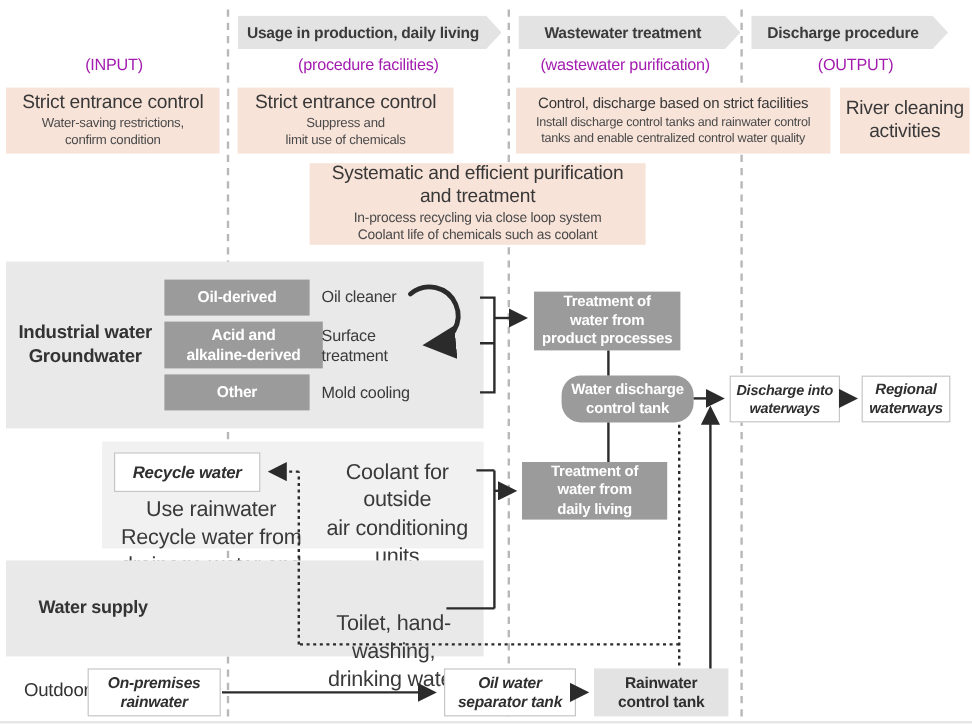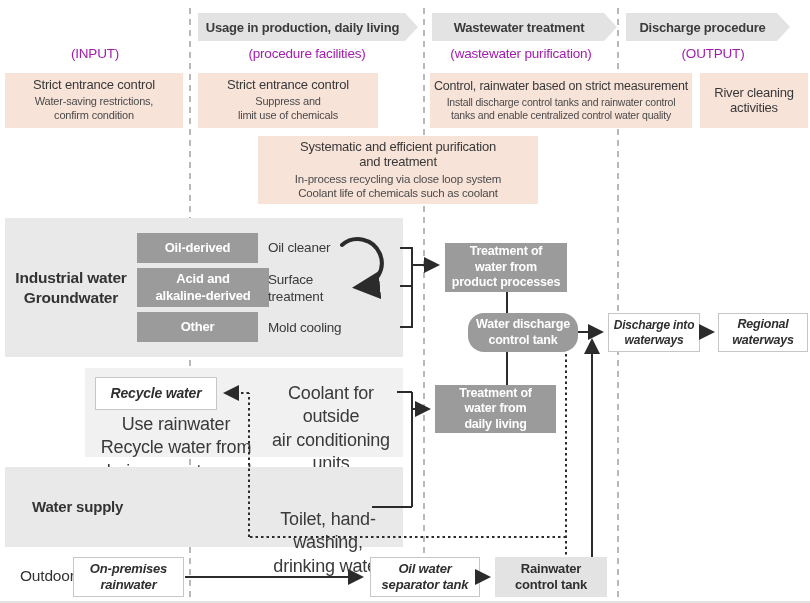--- a/index.html
+++ b/index.html
@@ -7,21 +7,21 @@
   .canvas{position:relative;width:810px;height:603px;background:#fff;overflow:hidden;letter-spacing:-0.2px;border-bottom:2px solid #e3e3e3;box-sizing:border-box;}
   .abs{position:absolute;box-sizing:border-box;}
   .layer{position:absolute;left:0;top:0;width:810px;height:603px;}
   .z0{z-index:0}.z1{z-index:1}.z2{z-index:2}
   .pre{white-space:pre-line;}
   .banner{background:#e3e3e3;display:flex;align-items:center;justify-content:center;
     clip-path:polygon(0 0,calc(100% - 13px) 0,100% 50%,calc(100% - 13px) 100%,0 100%);
     font-weight:bold;font-size:13px;color:#3b3b3b;padding-right:11px;z-index:1;}
   .colsub{display:flex;align-items:center;justify-content:center;font-size:13.5px;color:#a21caf;z-index:1;}
   .note{background:#f8e3d9;display:flex;flex-direction:column;align-items:center;justify-content:center;text-align:center;z-index:1;}
-  .note-title{font-size:13px;color:#383838;line-height:1.15;}
+  .note-title{font-size:16px;color:#383838;line-height:1.15;}
   .note-body{font-size:11px;color:#4a4a4a;line-height:1.25;margin-top:2px;}
   .note3 .note-title{font-size:12.5px;}
   .note3 .note-body{font-size:10.5px;}
   .panel{z-index:1;}
   .panelA{background:#e9e9e9;}
   .panelB{background:#f1f1f1;}
   .panelC{background:#e9e9e9;}
   .big-label{font-weight:bold;font-size:15.5px;line-height:1.3;text-align:center;color:#333;z-index:1;display:flex;align-items:center;justify-content:center;}
   .tagbox{background:#9b9b9b;color:#fff;font-weight:bold;font-size:13px;line-height:1.25;display:flex;align-items:center;justify-content:center;text-align:center;z-index:1;}
   .proc{font-size:13.5px;line-height:1.25;color:#3a3a3a;z-index:1;}
@@ -61,21 +61,21 @@
     <div class="note-title">Strict entrance control</div>
     <div class="note-body pre">Water-saving restrictions,
 confirm condition</div>
   </div>
   <div class="abs note" style="left:198px;top:73px;width:180px;height:55px;">
     <div class="note-title">Strict entrance control</div>
     <div class="note-body pre">Suppress and
 limit use of chemicals</div>
   </div>
   <div class="abs note note3" style="left:430px;top:73px;width:262px;height:55px;">
-    <div class="note-title">Control, rainwater based on strict measurement</div>
+    <div class="note-title">Control, discharge based on strict facilities</div>
     <div class="note-body pre">Install discharge control tanks and rainwater control
 tanks and enable centralized control water quality</div>
   </div>
   <div class="abs note" style="left:700px;top:73px;width:108px;height:55px;">
     <div class="note-title pre">River cleaning
 activities</div>
   </div>
 
   <div class="abs note" style="left:258px;top:136px;width:280px;height:68px;">
     <div class="note-title pre">Systematic and efficient purification
@@ -123,21 +123,21 @@
 water from
 product processes</div>
   <div class="abs darkbox pre" style="left:468px;top:313px;width:110px;height:39px;border-radius:16px;">Water discharge
 control tank</div>
   <div class="abs darkbox pre" style="left:435px;top:385px;width:121px;height:48px;">Treatment of
 water from
 daily living</div>
 
   <div class="abs whitebox pre" style="left:608px;top:313px;width:92px;height:39px;font-size:12px;">Discharge into
 waterways</div>
-  <div class="abs whitebox pre" style="left:718px;top:313px;width:90px;height:39px;">Regional
+  <div class="abs whitebox pre" style="left:718px;top:313px;width:74px;height:39px;">Regional
 waterways</div>
 
   <div class="abs plainlabel" style="left:20px;top:567px;width:55px;">Outdoor</div>
   <div class="abs whitebox pre" style="left:73px;top:557px;width:111px;height:40px;font-size:13px;">On-premises
 rainwater</div>
   <div class="abs whitebox pre" style="left:370px;top:557px;width:110px;height:40px;font-size:13px;">Oil water
 separator tank</div>
   <div class="abs graytank pre" style="left:495px;top:557px;width:112px;height:40px;">Rainwater
 control tank</div>
 

